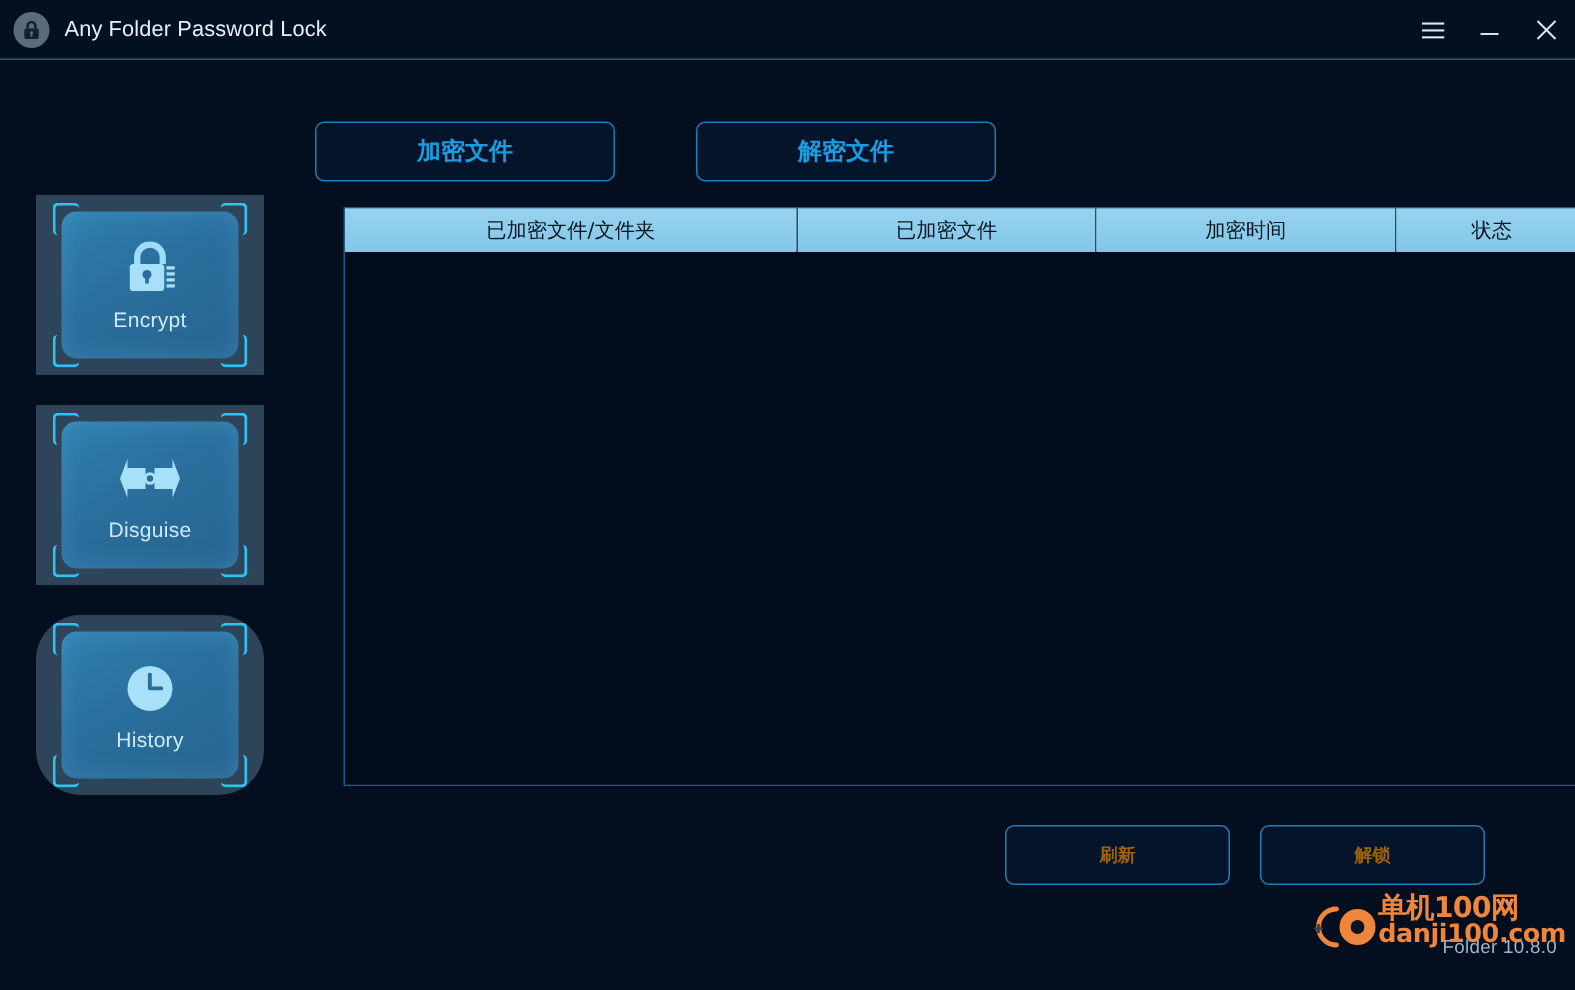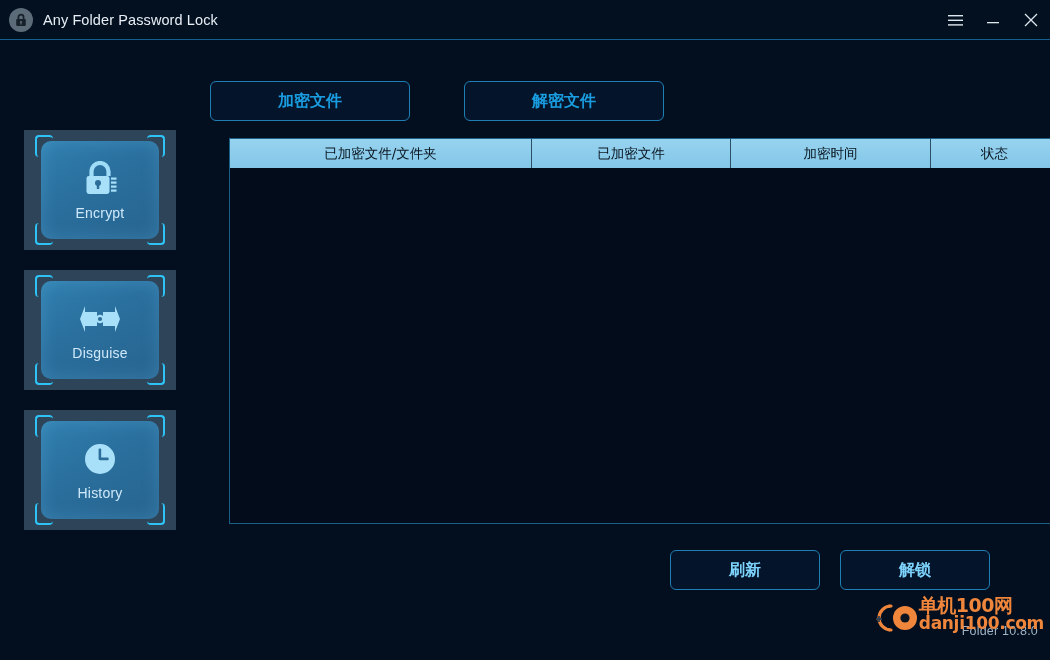--- a/index.html
+++ b/index.html
@@ -72,21 +72,21 @@
   .side-item {
     position: absolute;
     left: 24px;
     width: 152px; height: 120px;
     background: #2e4459;
     display: flex; align-items: center; justify-content: center;
     cursor: pointer;
   }
   .side-item.i0 { top: 90px; }
   .side-item.i1 { top: 230px; }
-  .side-item.i2 { top: 370px; }
+  .side-item.i2 { top: 370px; border-radius: 30px; }
 
   .side-inner {
     position: relative;
     width: 118px; height: 98px;
     border-radius: 10px;
     background: linear-gradient(150deg, #2f7fae 0%, #2a6f9d 45%, #27648f 100%);
     display: flex;
     flex-direction: column;
     align-items: center;
     justify-content: center;
@@ -167,22 +167,22 @@
   }
 
   
   .btn {
     position: absolute;
     height: 40px;
     width: 150px;
     border: 1px solid #1f7fb5;
     border-radius: 6px;
     background: #04142a;
-    color: #7dd3fc;
-    font-size: 16px;
+    color: #a16207;
+    font-size: 12px;
     font-family: "DejaVu Sans", "Liberation Sans", sans-serif;
     font-weight: bold;
     display: flex; align-items: center; justify-content: center;
     cursor: pointer;
   }
   .btn.b0 { left: 670px; top: 550px; }
   .btn.b1 { left: 840px; top: 550px; }
 
   
   .version {

